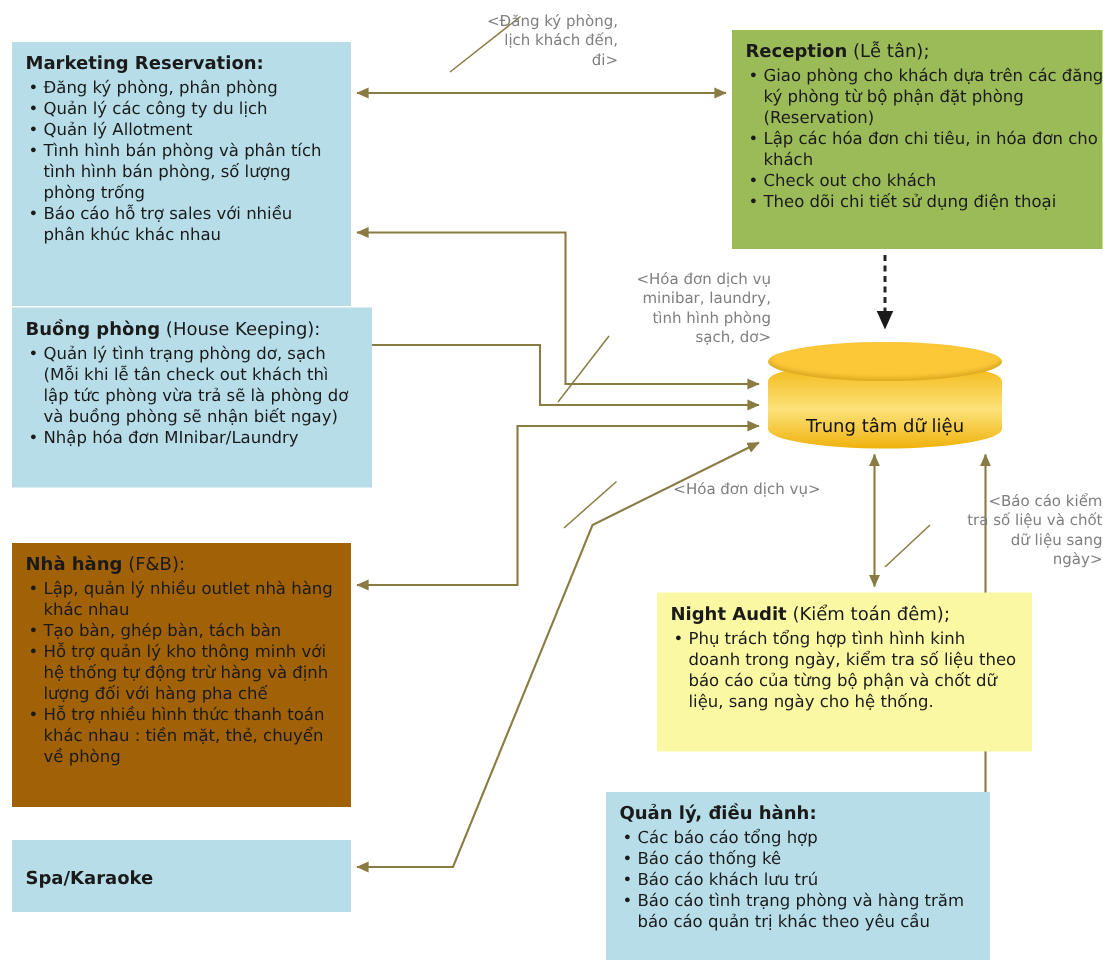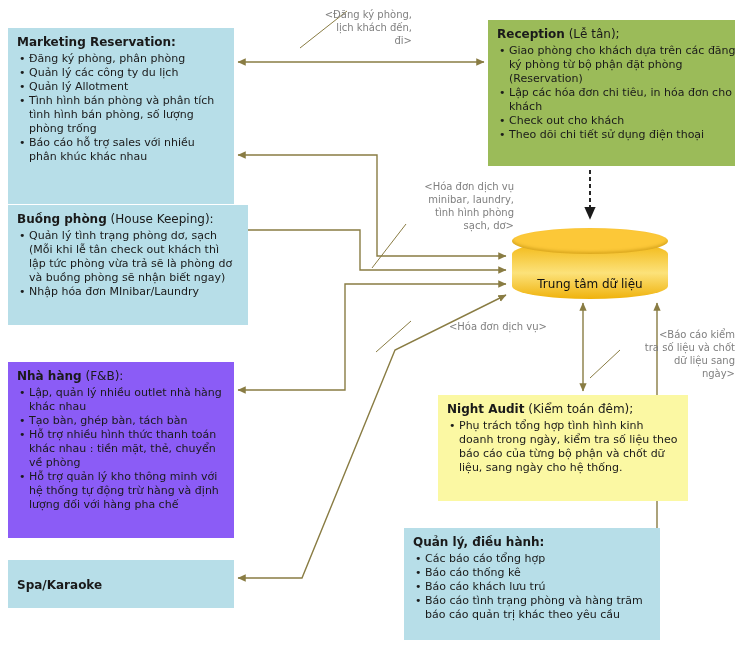--- a/index.html
+++ b/index.html
@@ -9,21 +9,21 @@
     color:#1a1a1a;overflow:hidden;
   }
   .box{position:absolute;box-sizing:border-box;padding:7px 9px 5px;font-size:11px;line-height:14px;z-index:2;}
   .box .title{font-size:12px;line-height:15px;margin-bottom:2px;}
   .b{font-weight:bold;}
   ul.bl{list-style:none;margin:2px 0 0;padding:0;}
   ul.bl li{position:relative;padding-left:12px;margin:0;}
   ul.bl li::before{content:"•";position:absolute;left:2px;top:0;}
   .box-blue{background:#b7dee8;}
   .box-green{background:#9bbb59;}
-  .box-yellow{background:#8b5cf6;}
+  .box-yellow{background:#a16207;}
   .box-lightyellow{background:#fbf8a3;}
   .clabel{position:absolute;font-size:10px;line-height:13px;color:#7f7f7f;z-index:3;text-align:right;}
   .connectors{position:absolute;left:0;top:0;z-index:1;}
   .con{fill:none;stroke:#897c43;stroke-width:1.4;marker-start:url(#ah);marker-end:url(#ah);}
   .leader{fill:none;stroke:#897c43;stroke-width:1;}
   .dashed{fill:none;stroke:#262626;stroke-width:2;stroke-dasharray:4 3;marker-end:url(#ahb);}
   .cylinder{position:absolute;left:512px;top:228px;width:156px;height:72px;z-index:2;}
   .cyl-body{position:absolute;left:0;top:13px;width:156px;height:58px;
     border-radius:78px / 13px;
     background:linear-gradient(180deg,#f2b50d 0%,#fce27a 55%,#efb20c 100%);}
@@ -93,22 +93,22 @@
   </ul>
 </div>
 
 <div class="box box-yellow" style="left:8px;top:362px;width:226px;height:176px;">
   <div class="title">
     <span class="b">Nhà hàng</span><span> (F&amp;B):</span>
   </div>
   <ul class="bl">
     <li>Lập, quản lý nhiều outlet nhà hàng khác nhau</li>
     <li>Tạo bàn, ghép bàn, tách bàn</li>
+    <li>Hỗ trợ quản lý kho thông minh với hệ thống tự động trừ hàng và định lượng đối với hàng pha chế</li>
     <li>Hỗ trợ nhiều hình thức thanh toán khác nhau : tiền mặt, thẻ, chuyển về phòng</li>
-    <li>Hỗ trợ quản lý kho thông minh với hệ thống tự động trừ hàng và định lượng đối với hàng pha chế</li>
   </ul>
 </div>
 
 <div class="box box-lightyellow" style="left:438px;top:395px;width:250px;height:106px;">
   <div class="title">
     <span class="b">Night Audit</span><span> (Kiểm toán đêm);</span>
   </div>
   <ul class="bl">
     <li>Phụ trách tổng hợp tình hình kinh doanh trong ngày, kiểm tra số liệu theo báo cáo của từng bộ phận và chốt dữ liệu, sang ngày cho hệ thống.</li>
   </ul>

